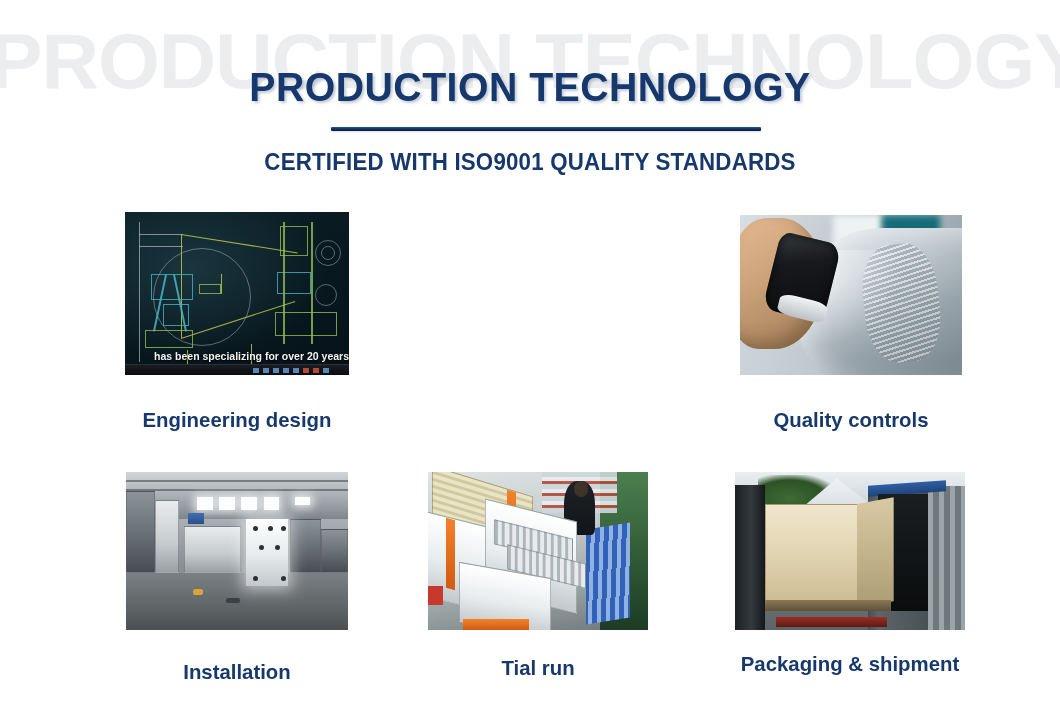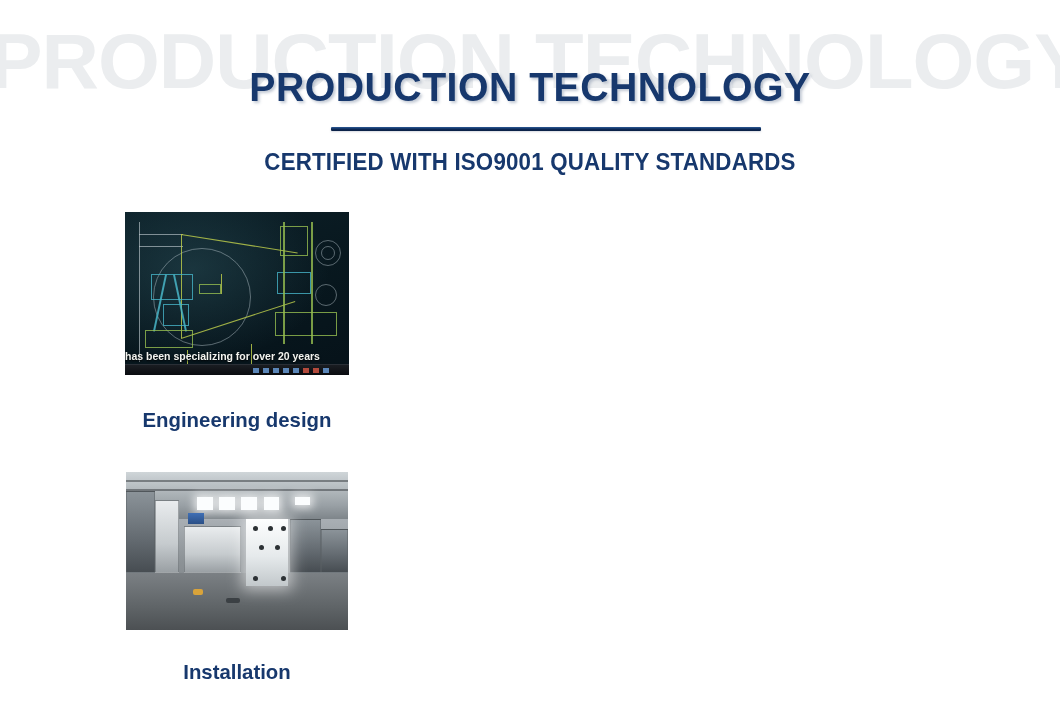--- a/index.html
+++ b/index.html
@@ -101,21 +101,21 @@
   .cad-circle {
     position: absolute;
     border: 1px solid rgba(190,205,210,0.45);
     border-radius: 50%;
   }
   .cad-box { position: absolute; border: 1px solid rgba(150,190,80,0.8); }
   .cad-box.cy { border-color: rgba(70,180,200,0.8); }
   .cad-sub {
     position: absolute;
     left: 0; right: 0; bottom: 13px;
-    text-align: left;
+    text-align: right;
     font-size: 10.5px;
     font-weight: 700;
     color: #f2f3ef;
     text-shadow: 0 1px 2px #000;
     white-space: nowrap;
   }
   .cad-bar {
     position: absolute;
     left: 0; right: 0; bottom: 0;
     height: 11px;
@@ -449,20 +449,33 @@
           <i style="left:168px;"></i>
           <i style="left:178px; background:#b24a3c;"></i>
         <i style="left:188px; background:#b24a3c;"></i>
           <i style="left:198px;"></i>
       </div>
     </div>
     <div class="caption" style="left:-13px; top:196px; width:250px;">Engineering design</div>
   </div>
 
 
+  <div class="cell" style="left:740px; top:215px; width:222px;">
+    <div class="thumb ph-qc" style="width:222px; height:160px;">
+      <div class="qc-bg-white"></div>
+      <div class="qc-bg-teal"></div>
+      <div class="qc-cyl"></div>
+      <div class="qc-weld"></div>
+      <div class="qc-beam"></div>
+      <div class="qc-hand"></div>
+      <div class="qc-torch"></div>
+      <div class="qc-torch-ring"></div>
+    </div>
+    <div class="caption" style="left:-8px; top:193px; width:238px;">Quality controls</div>
+  </div>
 
   <div class="cell" style="left:126px; top:472px; width:222px;">
     <div class="thumb ph-shop" style="width:222px; height:158px;">
       <div class="shop-roof"></div>
       <div class="shop-truss" style="top:5%;"></div>
       <div class="shop-truss" style="top:11%;"></div>
       <div class="shop-window" style="left:32%;"></div>
       <div class="shop-window" style="left:42%;"></div>
       <div class="shop-window" style="left:52%;"></div>
       <div class="shop-window" style="left:62%;"></div>
@@ -483,15 +496,52 @@
       <div class="shop-dot" style="left:60%; top:46%;"></div>
       <div class="shop-dot" style="left:67%; top:46%;"></div>
       <div class="shop-dot" style="left:57%; top:66%;"></div>
       <div class="shop-dot" style="left:70%; top:66%;"></div>
       <div class="shop-dot" style="left:30%; top:74%; width:10px; height:6px; border-radius:2px; background:#d9a33a;"></div>
       <div class="shop-dot" style="left:45%; top:80%; width:14px; height:5px; border-radius:2px; background:#3b4044;"></div>
     </div>
     <div class="caption" style="left:-8px; top:188px; width:238px;">Installation</div>
   </div>
 
-
+  <div class="cell" style="left:428px; top:472px; width:220px;">
+    <div class="thumb ph-trial" style="width:220px; height:158px;">
+      <div class="tr-green"></div>
+      <div class="tr-shelf"></div>
+      <div class="tr-blue"></div>
+      <div class="tr-person"></div>
+      <div class="tr-head"></div>
+      <div class="tr-cream" style="left:2%; top:6%; width:46%; height:36%; transform:skewY(17deg);"></div>
+      <div class="tr-body" style="left:-2%; top:30%; width:30%; height:54%; transform:skewY(14deg);"></div>
+      <div class="tr-orange" style="left:8%; top:30%; width:4%; height:44%; transform:skewY(16deg);"></div>
+      <div class="tr-orange" style="left:36%; top:12%; width:4%; height:34%; transform:skewY(16deg);"></div>
+      <div class="tr-body" style="left:26%; top:24%; width:42%; height:58%; transform:skewY(14deg);"></div>
+      <div class="tr-rack" style="left:30%; top:36%; width:36%; height:16%; transform:skewY(14deg);"></div>
+      <div class="tr-rack" style="left:36%; top:52%; width:36%; height:16%; transform:skewY(14deg);"></div>
+      <div class="tr-body" style="left:14%; top:62%; width:42%; height:38%; transform:skewY(10deg);"></div>
+      <div class="tr-orange" style="left:16%; bottom:0; width:30%; height:7%;"></div>
+      <div class="tr-orange" style="left:0; top:72%; width:7%; height:12%; background:#c6392c;"></div>
+    </div>
+    <div class="caption" style="left:-9px; top:184px; width:238px;">Tial run</div>
+  </div>
+
+  <div class="cell" style="left:735px; top:472px; width:230px;">
+    <div class="thumb ph-pack" style="width:230px; height:158px;">
+      <div class="pk-sky"></div>
+      <div class="pk-tree"></div>
+      <div class="pk-wall"></div>
+      <div class="pk-container"></div>
+      <div class="pk-cont-rib"></div>
+      <div class="pk-cont-top"></div>
+      <div class="pk-dark"></div>
+      <div class="pk-crate"></div>
+      <div class="pk-crate-side"></div>
+      <div class="pk-pallet"></div>
+      <div class="pk-fork"></div>
+      <div class="pk-red"></div>
+    </div>
+    <div class="caption" style="left:-17px; top:180px; width:264px;">Packaging &amp; shipment</div>
+  </div>
 
 </div>
 
 </body></html>

